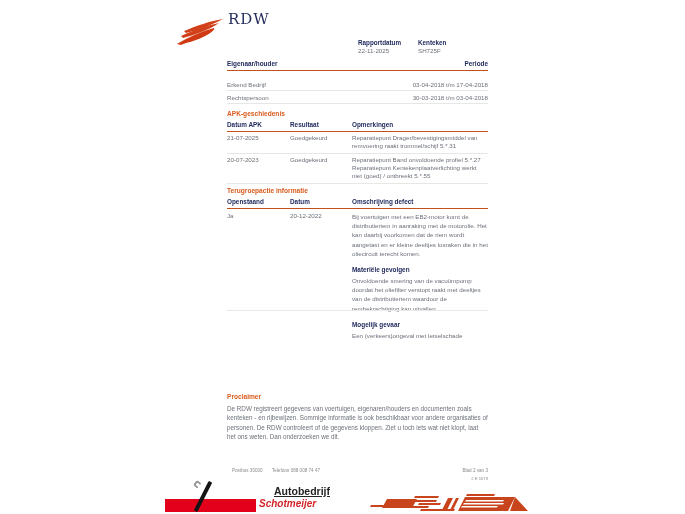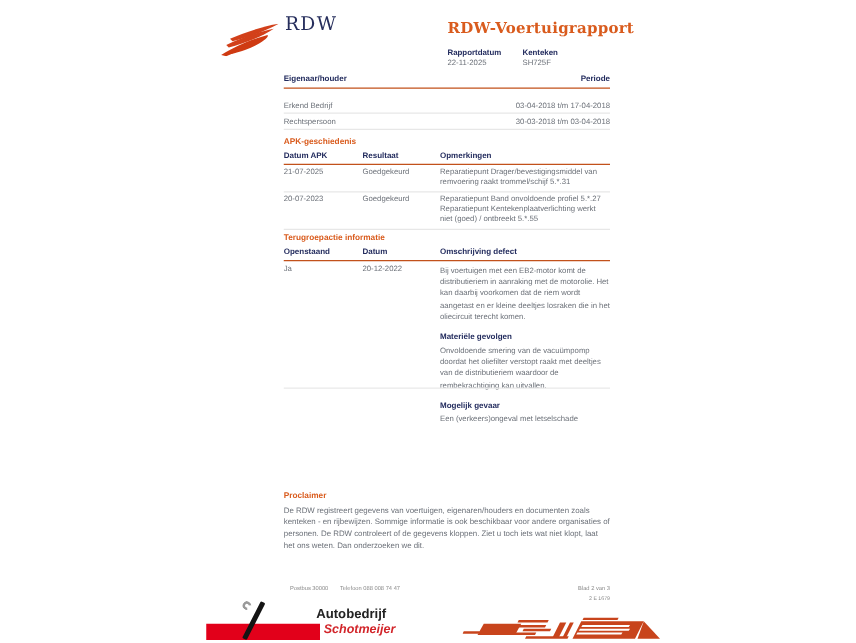--- a/index.html
+++ b/index.html
@@ -58,38 +58,37 @@
   
   .ac-wordmark { position:absolute; left:166px; top:482px; font-style:italic; font-weight:700;
                  font-size:15px; letter-spacing:-0.3px; white-space:nowrap; }
   .ac-auto { color:#e2001a; } 
   .ac-crew { color:#141414; margin-left:10px; }
   .ac-bar { position:absolute; left:165px; top:499px; width:91px; height:13px; background:#e2001a; }
   .ac-slash { position:absolute; left:201px; top:480px; width:4px; height:33px; background:#141414;
               transform:rotate(27deg); border-radius:1px; }
   .ac-wrench { position:absolute; left:194px; top:481px; width:7px; height:7px; border:2px solid #9a9a9a;
                border-radius:50%; border-right-color:transparent; transform:rotate(40deg); }
-  .ac-line1 { position:absolute; left:253px; top:485px; font-size:10.5px; color:#232323; font-weight:600; }
+  .ac-line1 { position:absolute; left:274px; top:485px; font-size:10.5px; color:#232323; font-weight:600;text-decoration:underline; }
   .ac-line2 { position:absolute; left:259px; top:498px; font-size:10px; color:#d2252a; font-weight:600; font-style:italic; }
 
   .stripes { position:absolute; left:370px; top:494px; width:158px; height:20px; }
 </style>
 </head>
 <body>
 
 <div class="canvas">
 
   <svg class="rdw-logo" viewBox="0 0 48 26" aria-hidden="true">
     <path d="M8 12 C20 7 34 2 47 0 C36 6 22 11 10 14 Z" fill="#d2401a"></path>
     <path d="M5 17 C18 11 32 6 43 4 C33 11 18 16 7 19 Z" fill="#d2401a"></path>
     <path d="M1 25 C12 18 27 12 38 9 C40 11 31 17 20 21 C12 24 5 25 1 25 Z" fill="#cf3a12"></path>
     <path d="M1 25 L14 22 L5 26 Z" fill="#cf3a12"></path>
   </svg>
   <div class="rdw-wordmark">RDW</div>
-  <div class="doc-title">RDW-Voertuigrapport</div>
 
   <div class="meta-label mx1">Rapportdatum</div>
   <div class="meta-value mx1">22-11-2025</div>
   <div class="meta-label mx2">Kenteken</div>
   <div class="meta-value mx2">SH725F</div>
 
   <div class="sect" style="top:60px;">
     <div class="thead" style="justify-content:space-between;">
       <span>Eigenaar/houder</span>
       <span>Periode</span>

